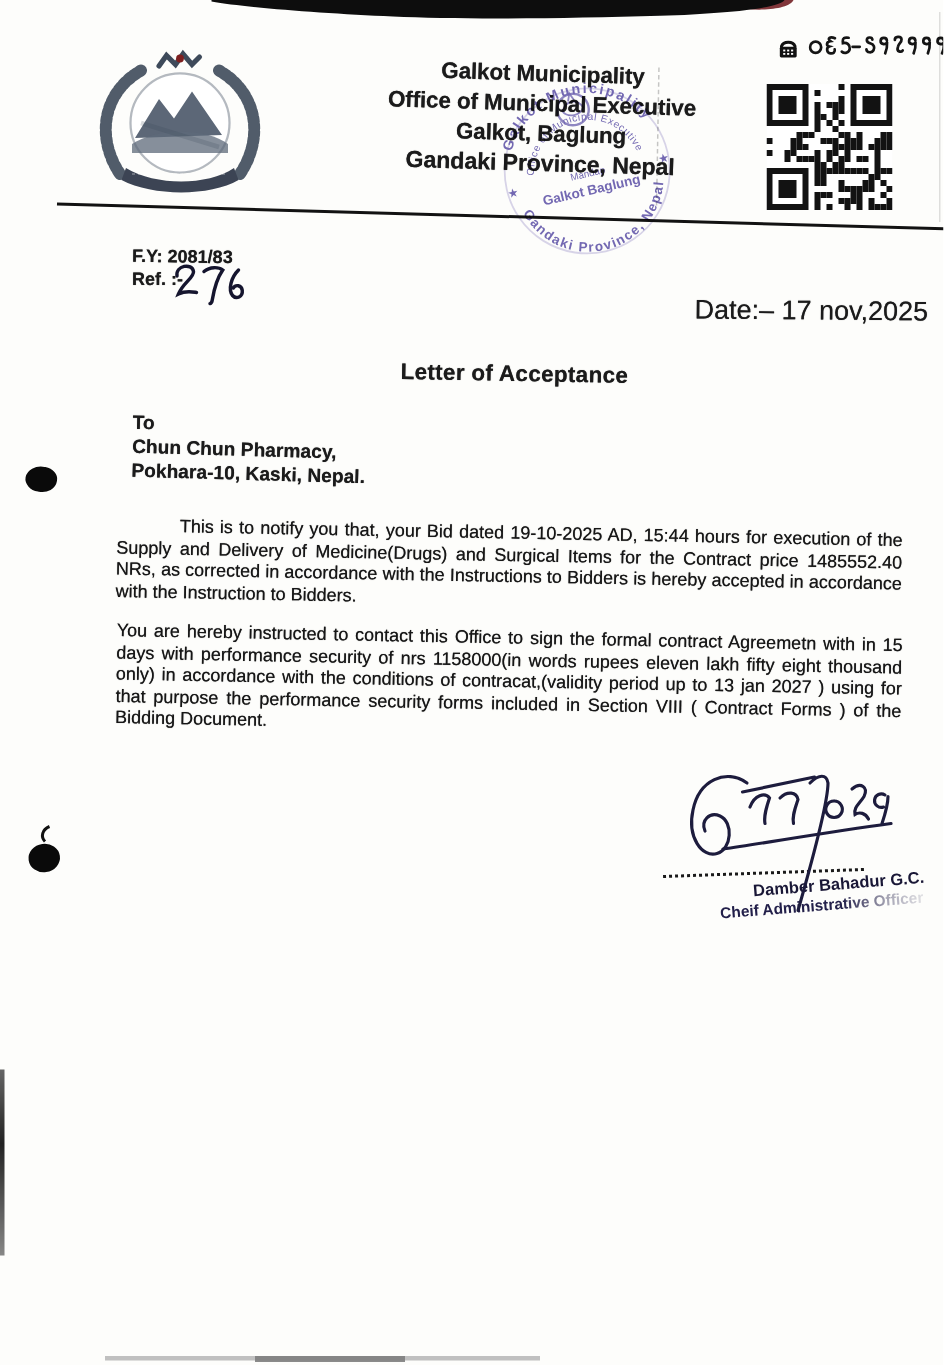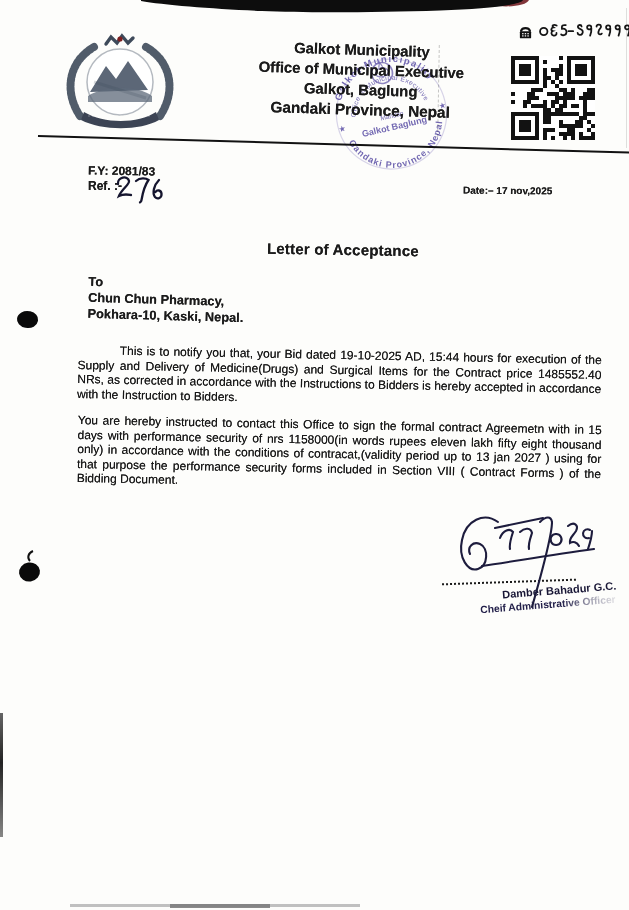--- a/index.html
+++ b/index.html
@@ -15,21 +15,21 @@
   .org{width:270px;text-align:center;font-weight:700;transform:rotate(1.8deg);}
   .org .l{line-height:20px;letter-spacing:-.1px;}
   .org .s1{font-size:15px;}
   .org .s2{font-size:15px;}
   .org .s3{font-size:15px;}
   .org .s4{font-size:15.5px;}
   .rule{left:38px;top:135px;width:594px;border-top:2.4px solid #121212;
         transform:rotate(1.6deg);transform-origin:left center;}
   
   .meta{font-size:12px;font-weight:700;}
-  .datefield{font-size:10px;font-weight:700;transform:rotate(.5deg);}
+  .datefield{font-size:18px;font-weight:400;transform:rotate(.5deg);margin-top:12px;}
   
   .title{font-size:15px;font-weight:700;letter-spacing:.2px;transform:rotate(1deg);}
   
   .recip{font-size:12.8px;font-weight:700;line-height:16px;transform:rotate(1.6deg);}
   
   .para{width:524px;font-size:12px;line-height:14.6px;text-align:justify;
         transform:rotate(1.1deg);transform-origin:left top;color:#161616;}
   .para.first{ text-indent:42px;}
   
   .sig-name{font-size:11px;font-weight:700;color:#191736;transform:rotate(-4.5deg);white-space:nowrap;}

